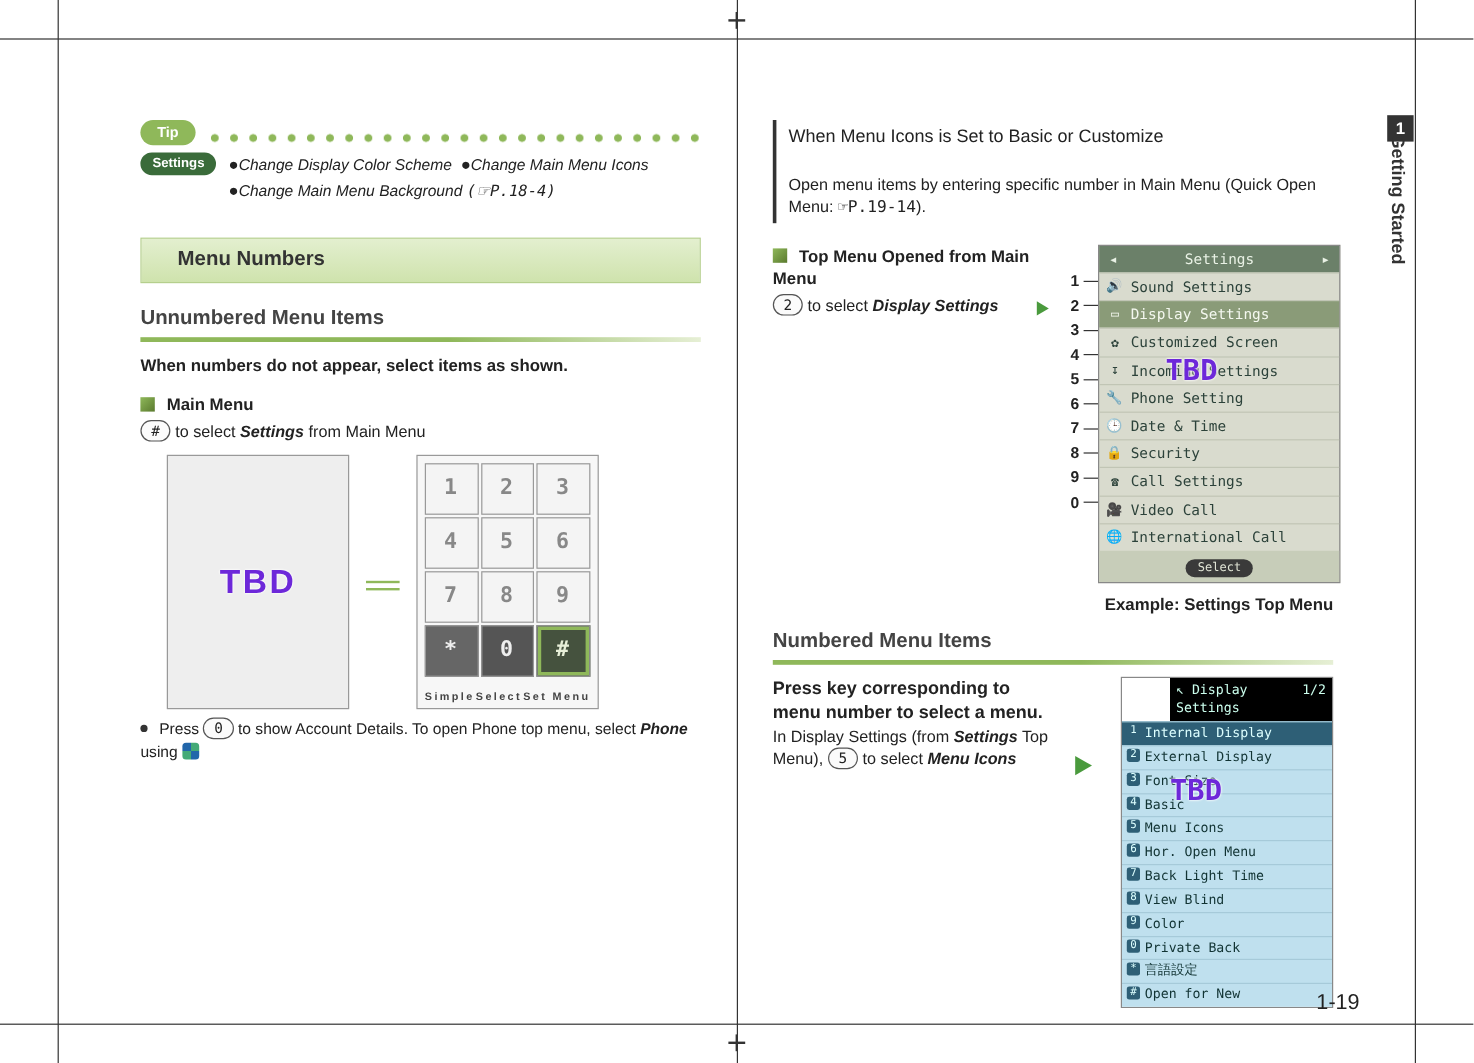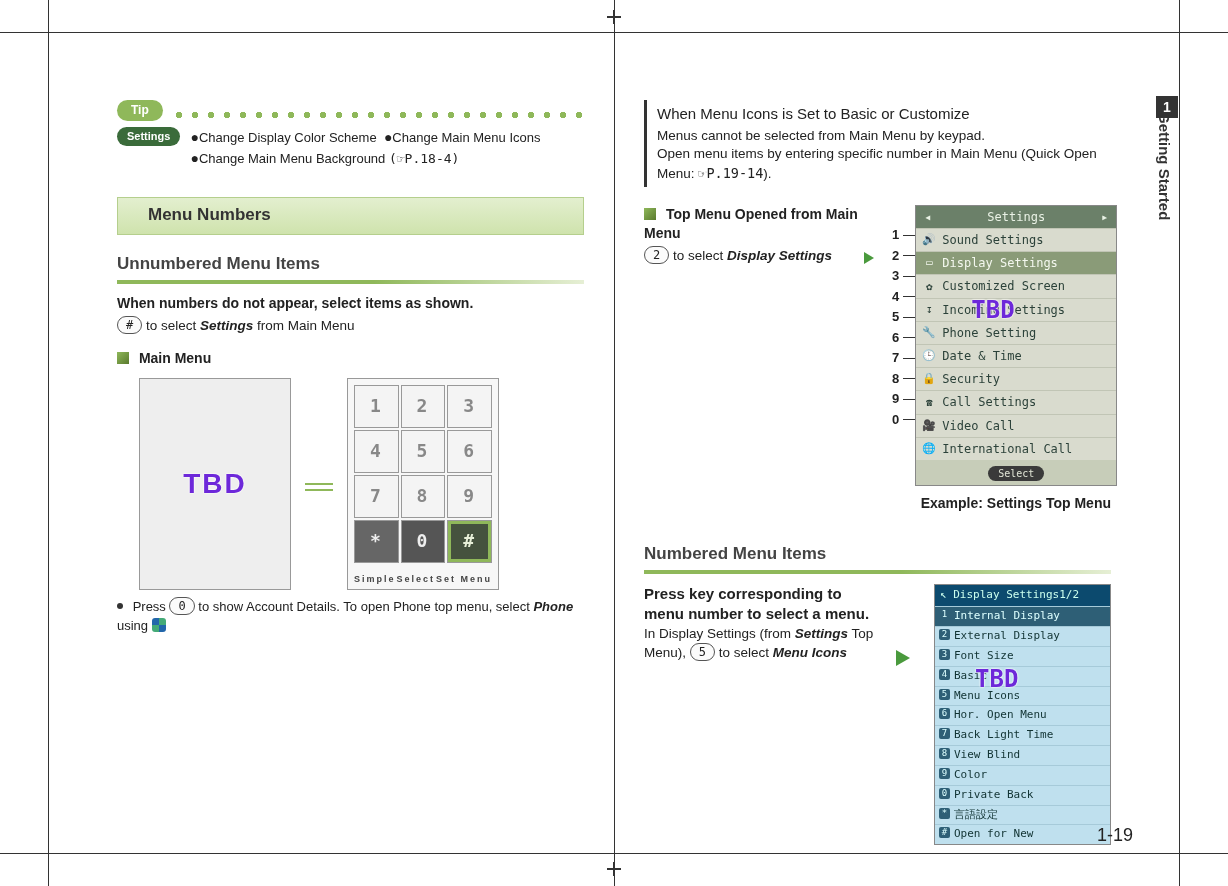--- a/index.html
+++ b/index.html
@@ -53,21 +53,21 @@
   .tip-pill {
     background:#8fb85a; color:#fff; font-weight:bold;
     border-radius:12px; padding:2px 14px 3px; font-size:12px;
   }
   .dot-row { flex:1; height:12px; background:
     radial-gradient(circle, #8fb85a 3px, transparent 3.5px) left/16px 12px repeat-x; }
   .settings-pill {
     background:#3a6b3a; color:#fff; font-size:11px;
     border-radius:10px; padding:2px 10px; font-weight:bold;
   }
-  .tip-text { font-size:13px; line-height:1.45; }
+  .tip-text { font-size:13px; line-height:1.45;font-style:italic; }
   .bullet { font-size:14px; }
   .cf-ref { font-family: ui-monospace, Menlo, monospace; }
 
   
   .section-heading {
     display:flex; align-items:flex-start; margin:28px 0 14px 0;
     background:linear-gradient(#e3efcf,#cfe3ad);
     border:1px solid #b5cf8d;
   }
   .section-heading .bar {
@@ -163,21 +163,21 @@
   .num-rail div::after { content:""; display:inline-block; width:18px; height:1px; background:#333; margin-left:4px; }
   .arrow-in { position:relative; }
   .arrow-in::before { content:""; position:absolute; left:-28px; top:7px; border:6px solid transparent; border-left:10px solid #4a9a3d; }
 
   .example-caption { text-align:right; font-weight:bold; font-size:14px; margin-top:8px; }
 
   .numbered-row { display:flex; gap:16px; align-items:flex-start; margin-top:6px; }
   .numbered-left { flex:1; }
 
   .disp-phone { width:175px; border:1px solid #888; font-family:"Lucida Console",monospace; font-size:11px; color:#133; }
-  .disp-title { background:#0c4a6e; color:#cfe; padding:3px 5px; display:flex; justify-content:flex-start; }
+  .disp-title { background:#000000; color:#cfe; padding:3px 5px; display:flex; justify-content:flex-start;margin-left:40px; }
   .disp-list { background:#bfe0ee; }
   .disp-list .dli { padding:2px 4px; border-top:1px solid #a6cad9; display:flex; gap:4px; }
   .disp-list .dli.sel { background:#2e5f76; color:#dff; }
   .dnum { display:inline-block; width:11px; height:11px; font-size:9px; line-height:11px; text-align:center; background:#2e5f76; color:#dff; border-radius:2px; }
   .arrow-green { position:relative; margin-top:66px; }
   .arrow-green::before { content:""; display:block; border:8px solid transparent; border-left:14px solid #4a9a3d; }
 
   
   .side-tab {
     position:absolute; right:55px; top:112px;
@@ -229,31 +229,31 @@
 
     <div class="section-heading">
       <div class="bar"></div>
       <div class="title">Menu Numbers</div>
     </div>
 
     <div class="subh">Unnumbered Menu Items</div>
     <div class="rule-fade"></div>
     <div class="bold">When numbers do not appear, select items as shown.</div>
 
+    <div style="margin-top:14px;">
+      <span class="sq-mark"></span>
+      <span class="bold">Main Menu</span>
+    </div>
     <div style="margin-top:4px; font-size:13.5px;">
       <span class="key">#</span>
       <span>
         <span>to select</span>
         <span class="ital-bold">Settings</span>
         <span>from Main Menu</span>
       </span>
-    </div>
-    <div style="margin-top:14px;">
-      <span class="sq-mark"></span>
-      <span class="bold">Main Menu</span>
     </div>
 
     <div class="figure-row">
       <div class="phone-fig">
         <span class="tbd-stamp">TBD</span>
       </div>
       <div style="display:flex;flex-direction:column;gap:6px;">
         <div class="equals"></div>
       </div>
       <div class="keypad-fig">
@@ -288,21 +288,21 @@
       <span>using</span>
       <span class="nav-square"></span>
     </div>
   </div>
 
   <div class="col col-right">
 
     <div class="note-block">
       <div class="note-title">When Menu Icons is Set to Basic or Customize</div>
       <div class="note-body">
-        <span>Menus cannot be selected from Main Menu by keypad.</span><br>
+        <br>
         <span>Open menu items by entering specific number in Main Menu (Quick Open Menu:</span>
         <span class="cf-ref">☞P.19-14</span><span>).</span>
       </div>
     </div>
 
     <div class="top-menu-row">
       <div class="top-menu-left">
         <div>
           <span class="sq-mark"></span>
           <span class="bold">Top Menu Opened from Main Menu</span>
@@ -375,21 +375,21 @@
                 <span>International Call</span>
               </div>
           </div>
           <div class="phone-soft"><span class="pill">Select</span></div>
           <span class="tbd-stamp" style="top:88px;left:55px;font-size:24px;">TBD</span>
         </div>
       </div>
     </div>
     <div class="example-caption">Example: Settings Top Menu</div>
 
-    <div class="subh" style="margin-top:30px;">Numbered Menu Items</div>
+    <div class="subh" style="margin-top:10px;">Numbered Menu Items</div>
     <div class="rule-fade"></div>
 
     <div class="numbered-row">
       <div class="numbered-left">
         <div class="bold" style="font-size:15px; line-height:1.3;">Press key corresponding to menu number to select a menu.</div>
         <div style="font-size:13.5px; margin-top:2px;">
           <span>In Display Settings (from</span>
           <span class="ital-bold">Settings</span>
           <span>Top Menu),</span>
           <span class="key">5</span>

